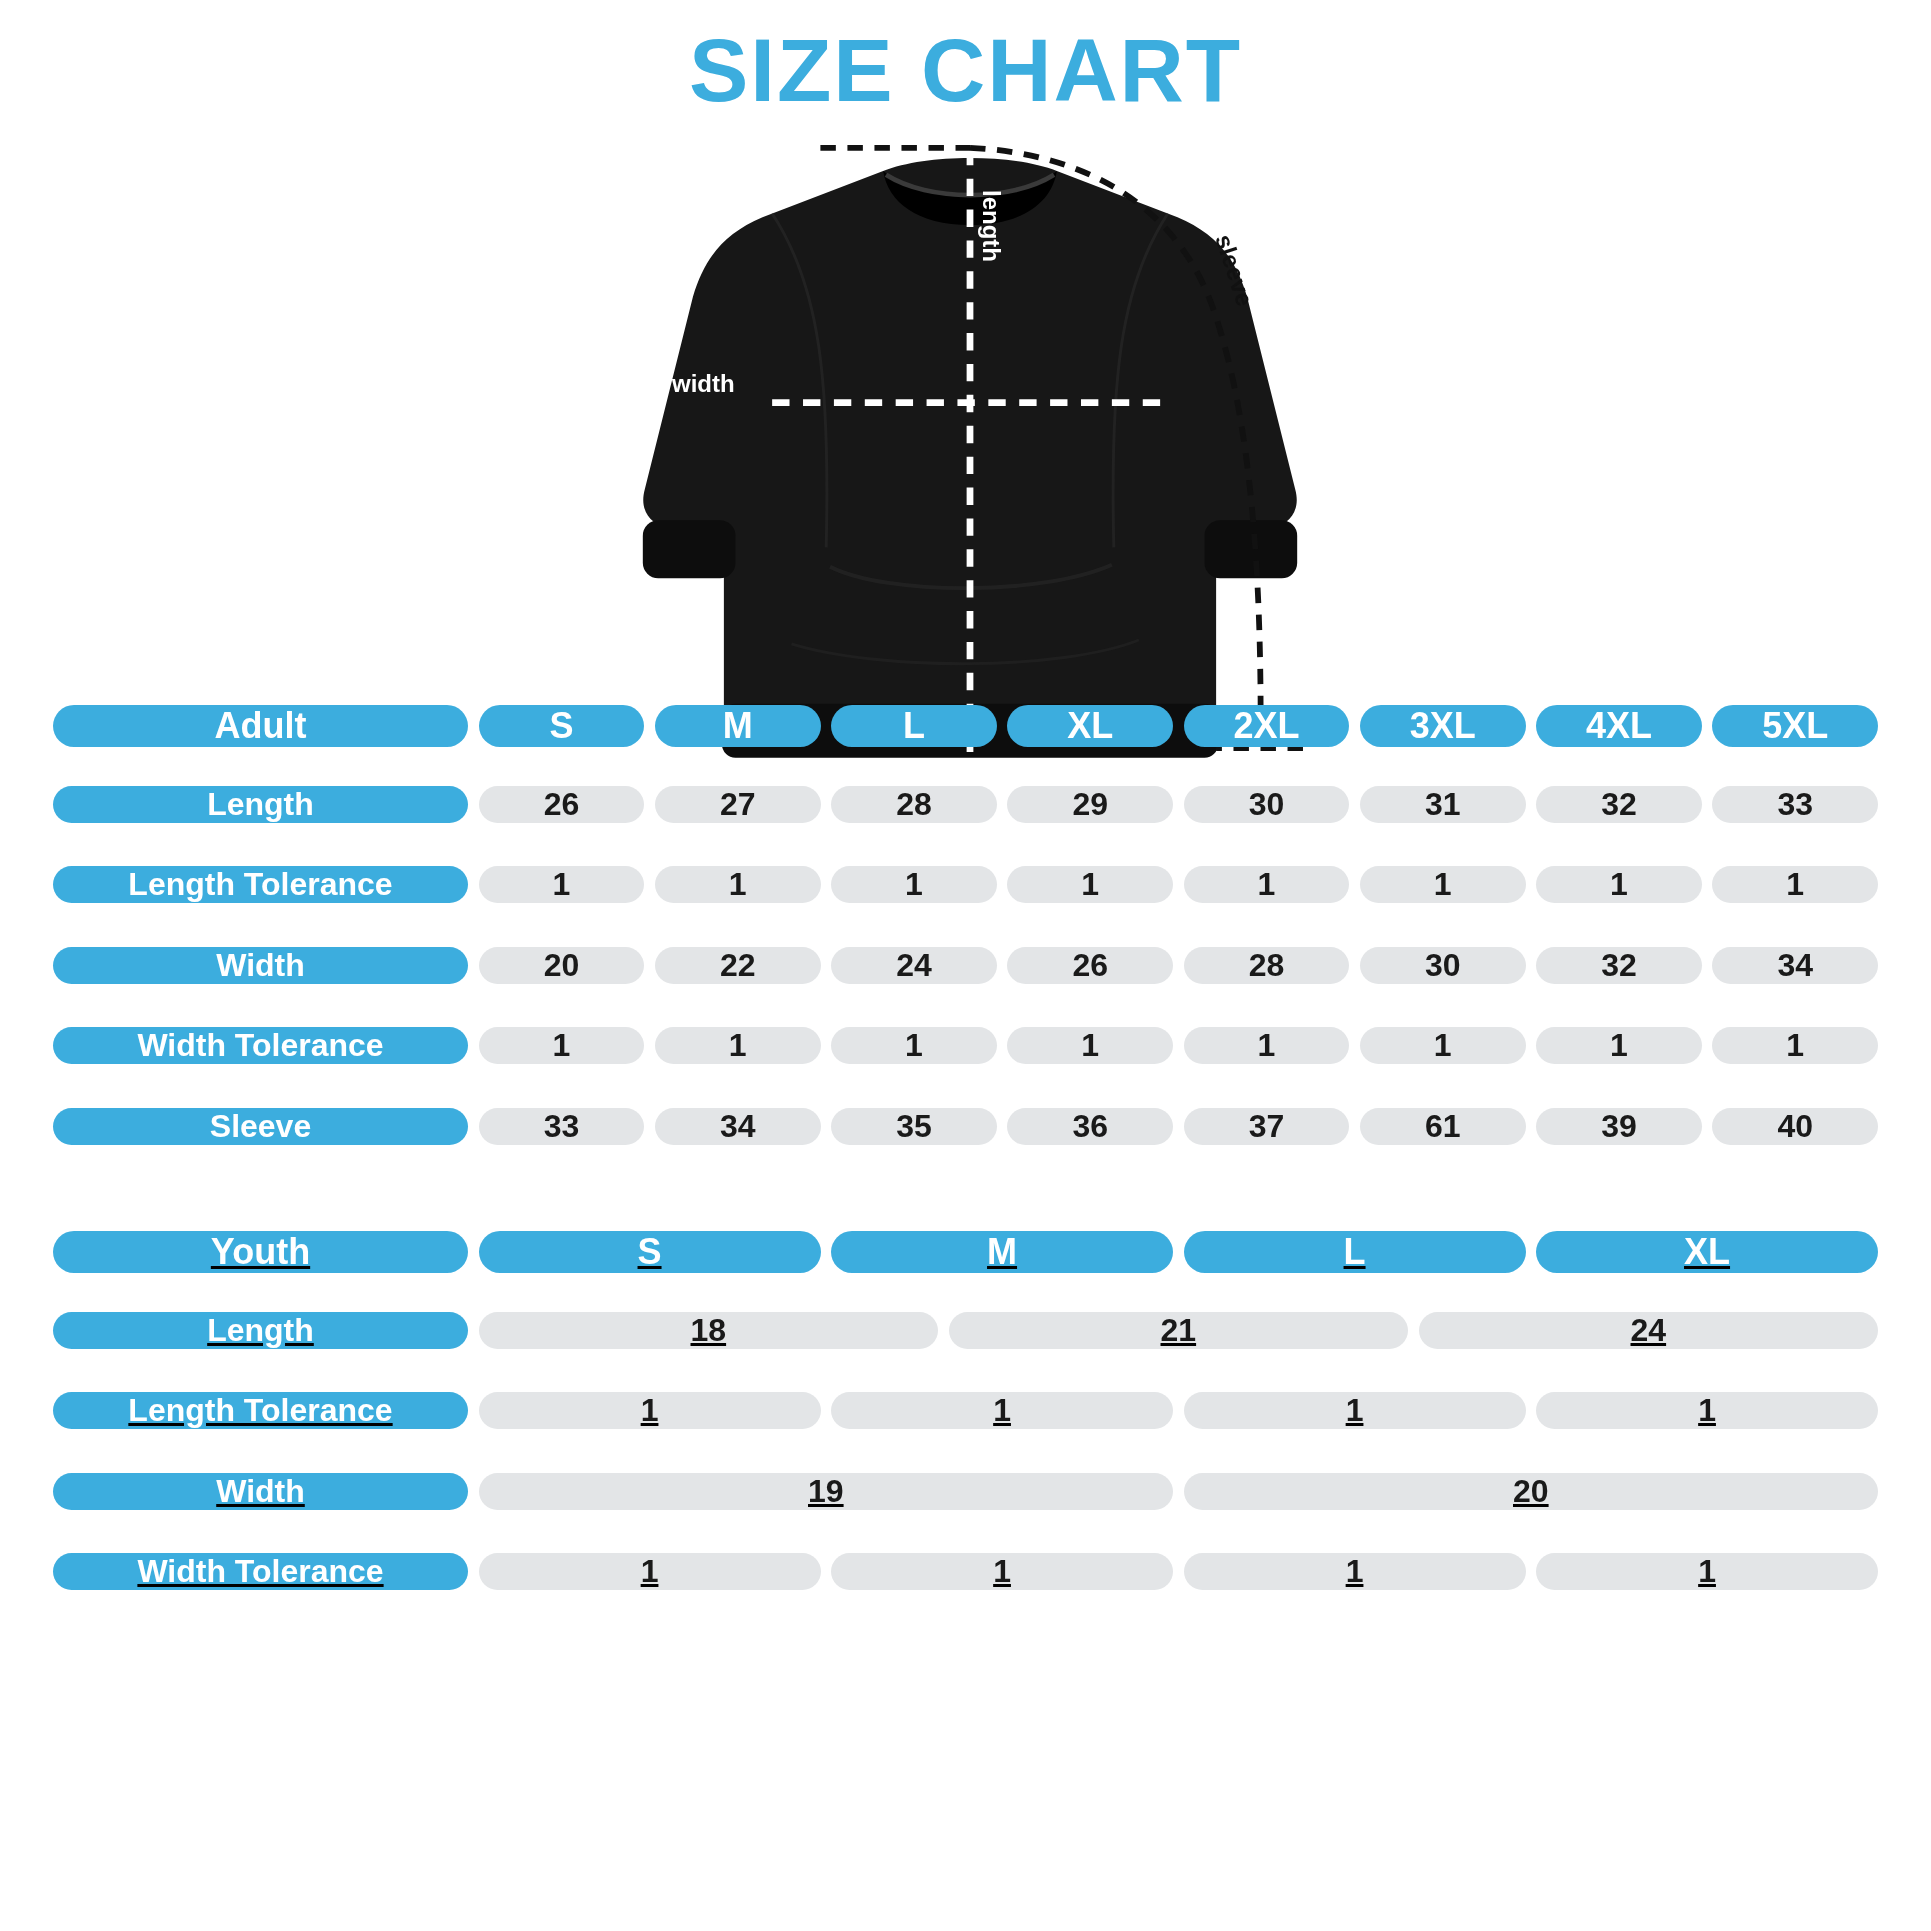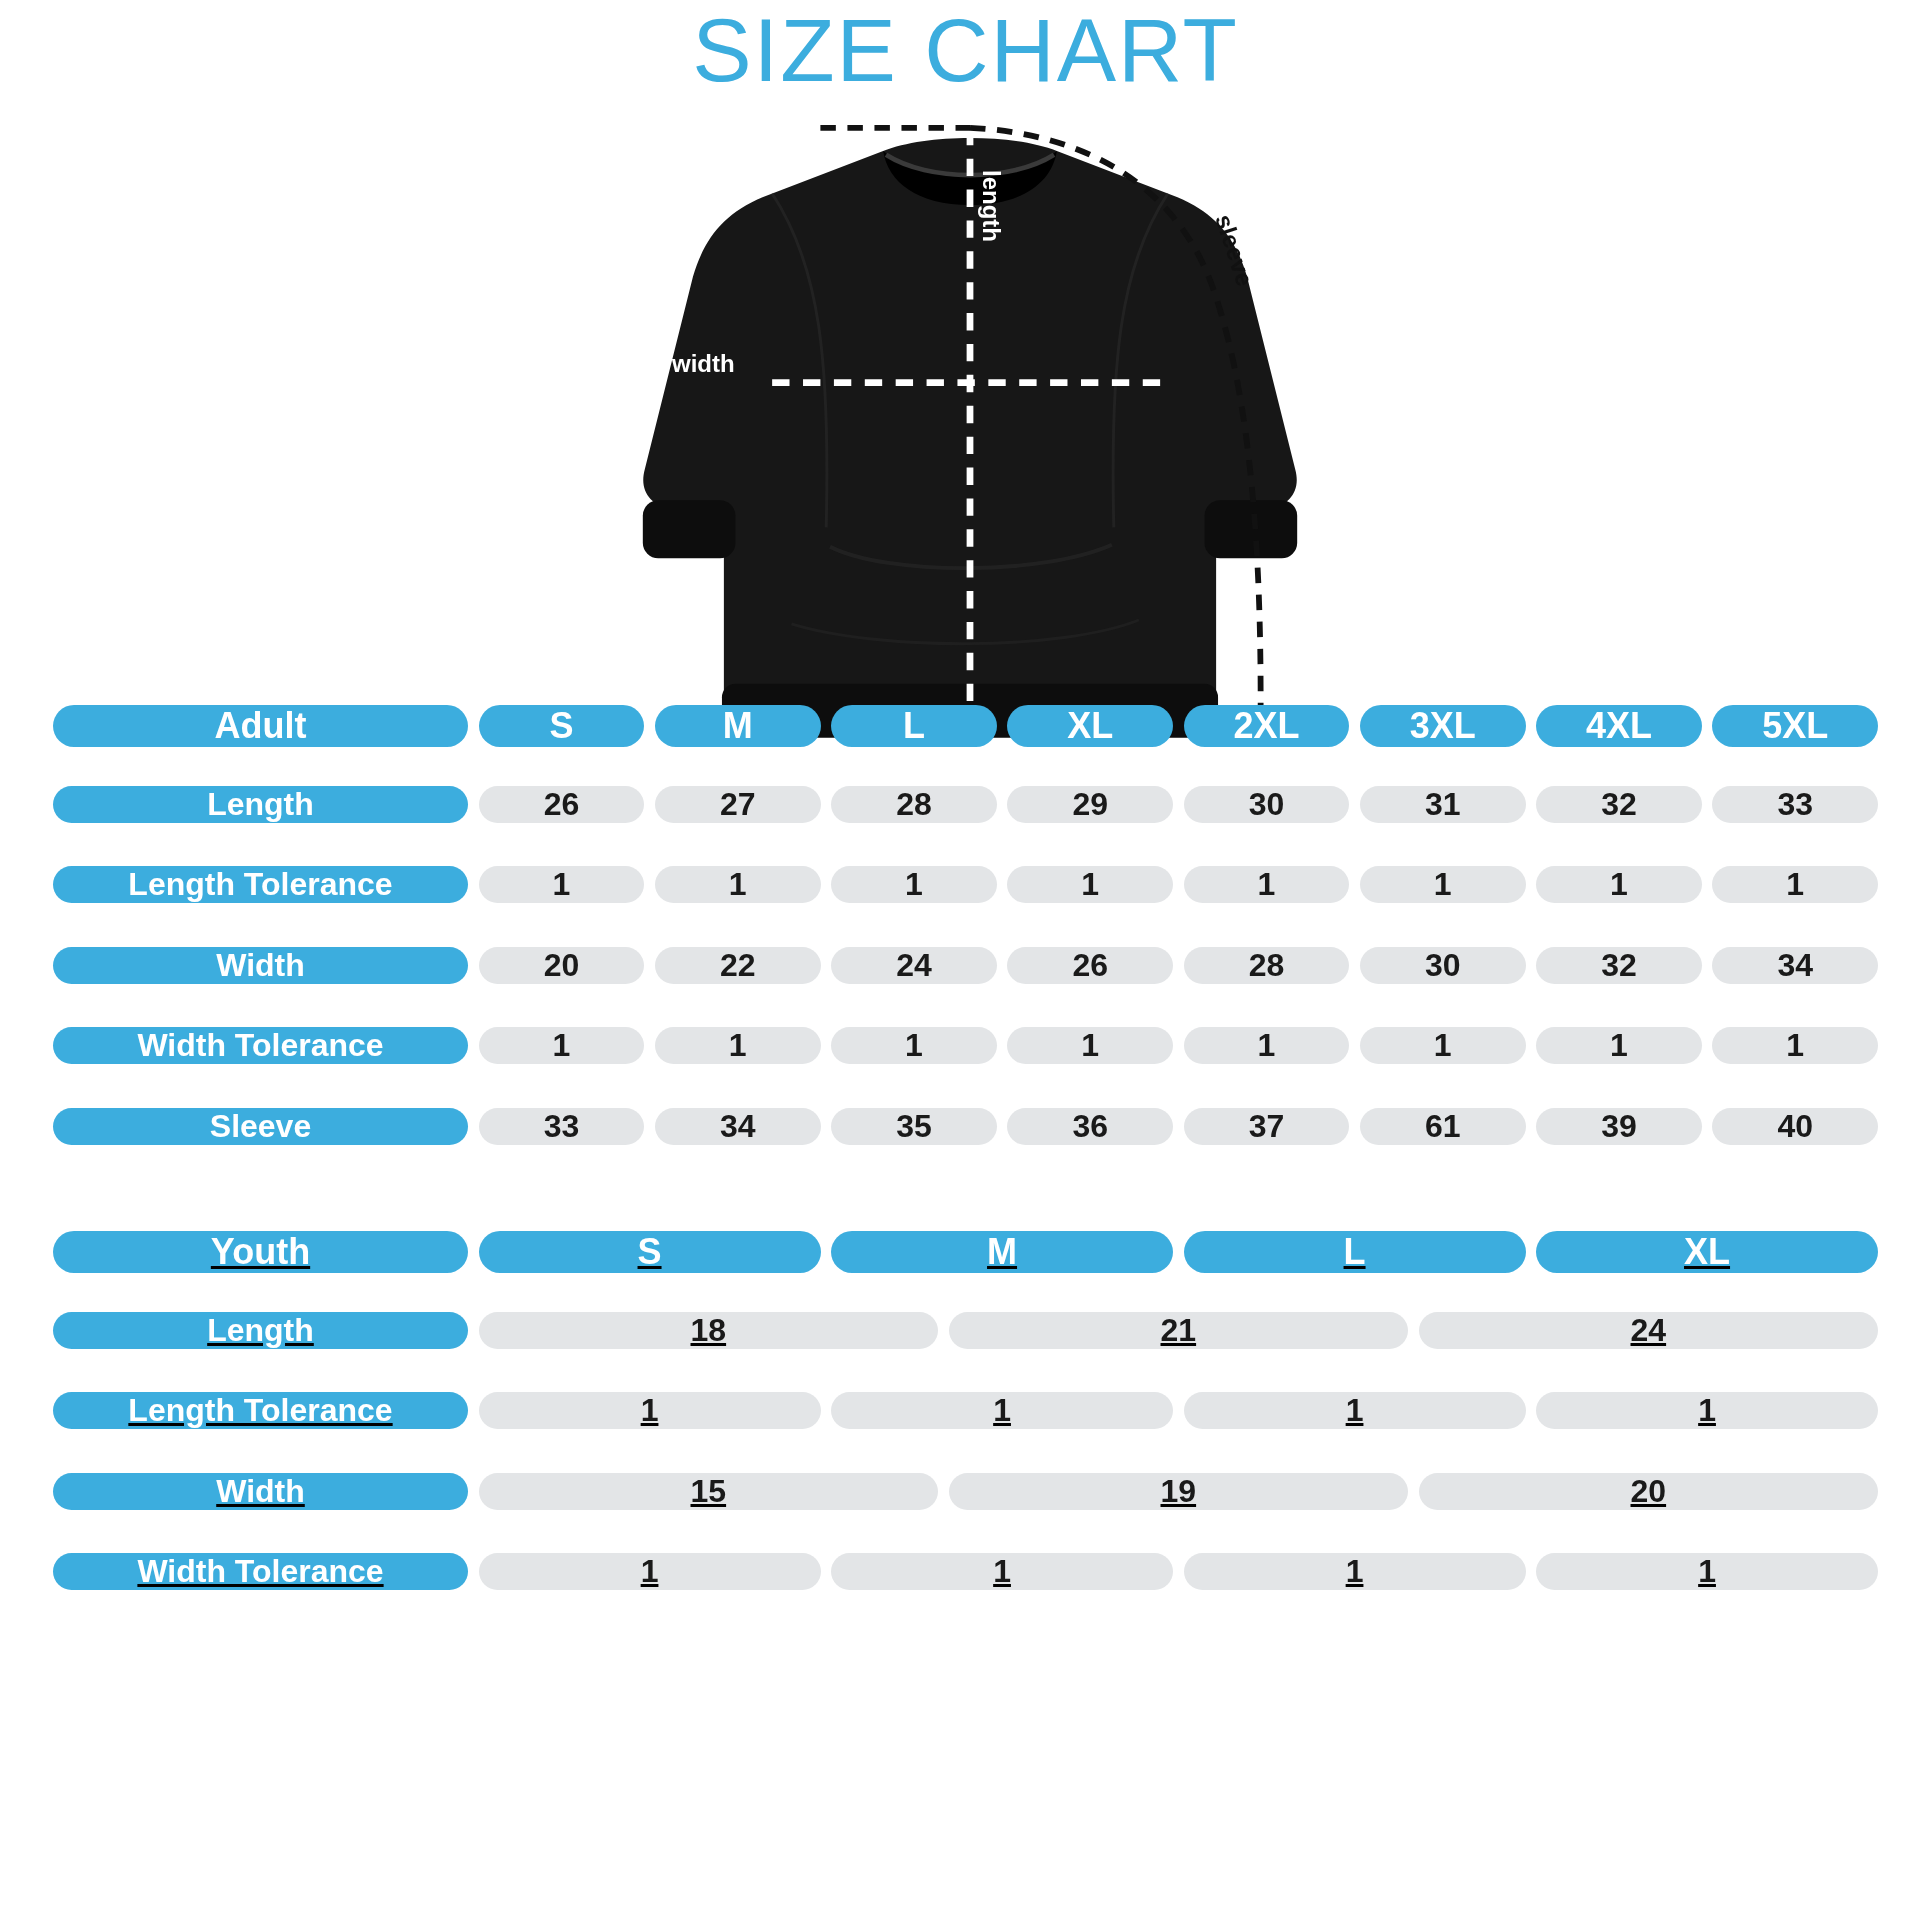--- a/index.html
+++ b/index.html
@@ -9,24 +9,24 @@
     background: #ffffff;
     font-family: "Liberation Sans", sans-serif;
     overflow: hidden;
   }
   .page { position: relative; width: 1931px; height: 1931px; }
 
   
   .title {
     text-align: center;
     font-size: 89px;
-    font-weight: normal;
+    font-weight: bold;
     color: #3cadde;
     letter-spacing: 1.9px;
-    padding-top: 6px;
+    padding-top: 26px;
     line-height: 1.0;
   }
 
   
   .illus {
     position: relative;
     width: 1931px;
     height: 676px;
     margin-top: 7.7px;
   }
@@ -262,21 +262,20 @@
     <div class="row">
       <div class="cell label-cell">Length Tolerance</div>
       <div class="cell val-cell data-cell">1</div>
       <div class="cell val-cell data-cell">1</div>
       <div class="cell val-cell data-cell">1</div>
       <div class="cell val-cell data-cell">1</div>
     </div>
 
     <div class="row">
       <div class="cell label-cell">Width</div>
-      <div class="cell val-cell data-cell">15</div>
       <div class="cell val-cell data-cell">19</div>
       <div class="cell val-cell data-cell">20</div>
     </div>
 
     <div class="row">
       <div class="cell label-cell">Width Tolerance</div>
       <div class="cell val-cell data-cell">1</div>
       <div class="cell val-cell data-cell">1</div>
       <div class="cell val-cell data-cell">1</div>
       <div class="cell val-cell data-cell">1</div>

